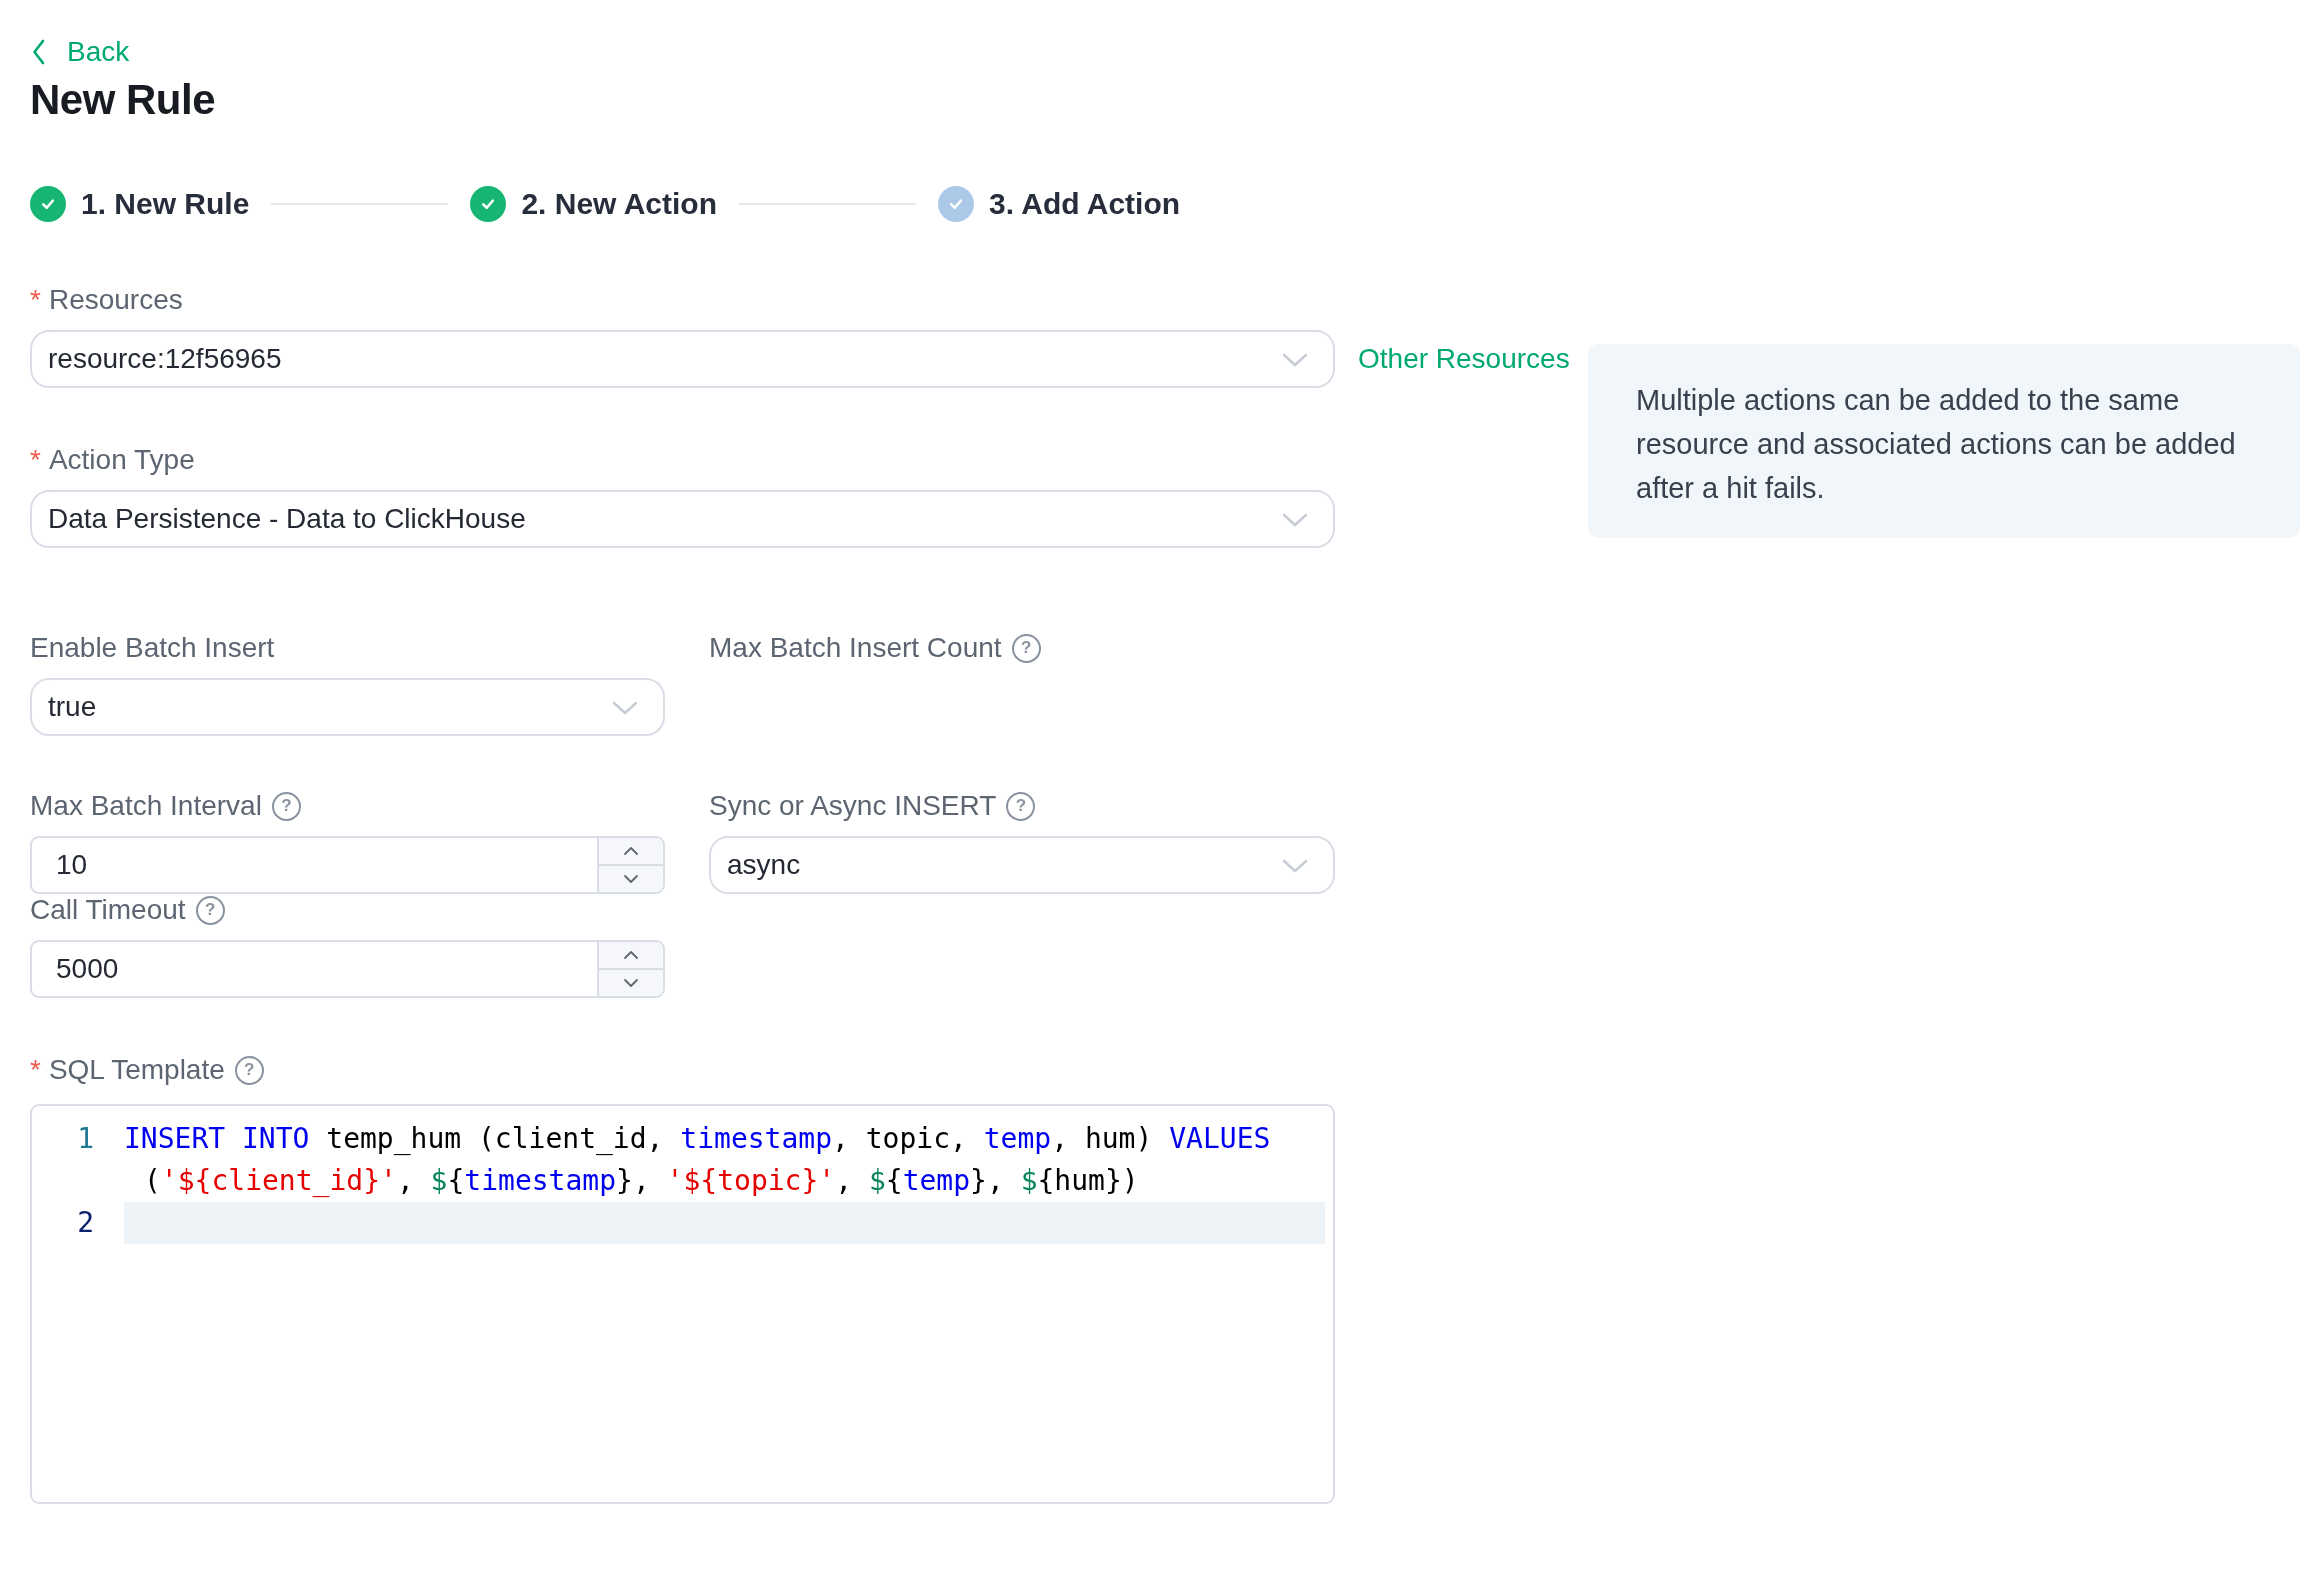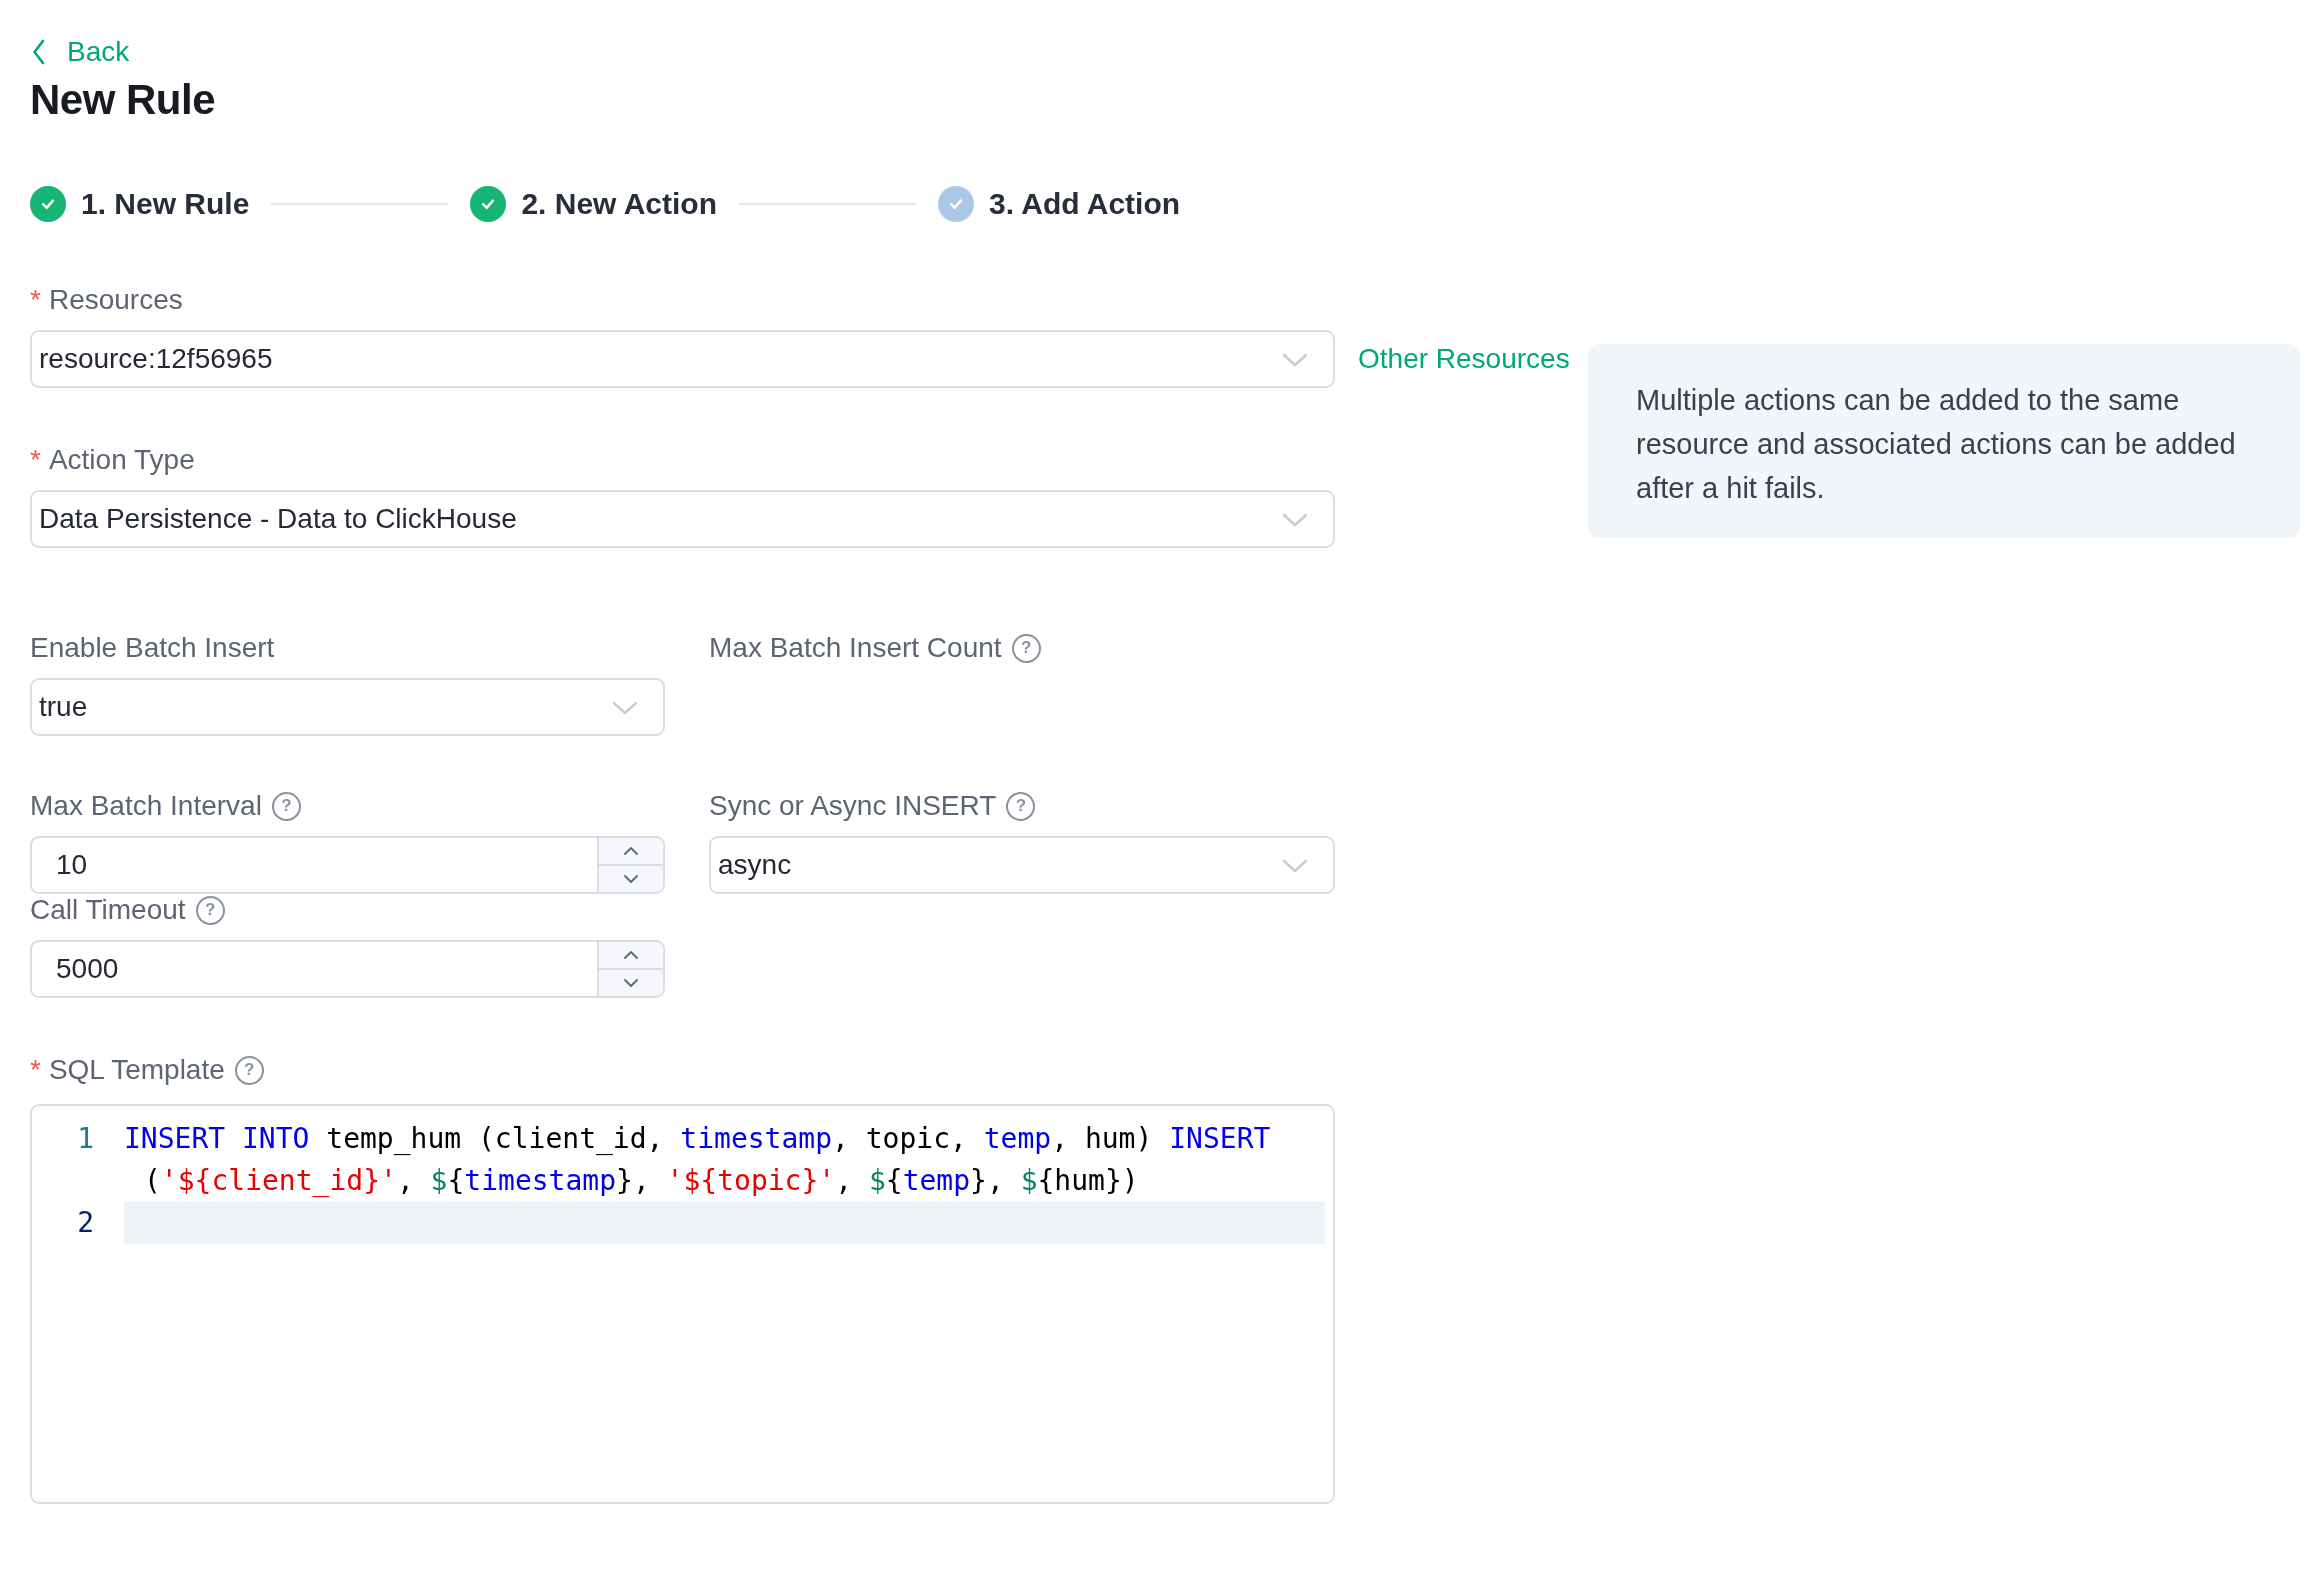--- a/index.html
+++ b/index.html
@@ -22,21 +22,21 @@
   .step-label{margin-left:15px;font-size:30px;color:#272d3a;font-weight:bold;}
   .step-line{width:177px;height:2px;background:var(--step_line);margin:0 22px;}
 
   
   .form{position:absolute;left:30px;top:284px;width:1305px;}
   .label-row{display:flex;align-items:center;height:32px;font-size:28px;color:var(--label);}
   .asterisk{color:var(--asterisk);margin-right:8px;font-size:28px;}
   .help{width:25px;height:25px;border:2px solid var(--help);border-radius:50%;display:inline-flex;align-items:center;justify-content:center;font-size:17px;font-weight:700;color:var(--help);margin-left:10px;flex:0 0 auto;cursor:pointer;}
 
   .control{margin-top:14px;height:58px;border:2px solid var(--border);border-radius:9px;box-sizing:border-box;background:#fff;}
-  .select{position:relative;display:flex;align-items:center;padding-left:7px;font-size:28px;color:#242933;cursor:pointer;}
+  .select{position:relative;display:flex;align-items:center;padding-left:16px;font-size:28px;color:#242933;cursor:pointer;border-radius:19px;}
   .select .chev{position:absolute;right:24px;top:50%;transform:translateY(-50%);}
 
   .num{display:flex;overflow:hidden;}
   .num-val{flex:1;display:flex;align-items:center;padding-left:24px;font-size:28px;color:#242933;}
   .stepper{width:64px;border-left:2px solid var(--border);display:flex;flex-direction:column;flex:0 0 auto;}
   .stp{flex:1;background:var(--stepper_bg);display:flex;align-items:center;justify-content:center;cursor:pointer;}
   .stp.up{border-bottom:2px solid var(--border);}
 
   .row2{display:flex;gap:44px;}
   .col-a{width:635px;flex:0 0 auto;}
@@ -222,21 +222,21 @@
 
     <div class="label-row mt-sql">
       <span class="asterisk">*</span>
       <span>SQL Template</span>
       <span class="help">?</span>
     </div>
     <div class="editor">
       <div>
           <div class="code-row">
             <div class="gutter">1</div>
-            <div class="code-content"><span class="tk-kw">INSERT INTO </span><span class="tk-plain">temp_hum (client_id, </span><span class="tk-kw">timestamp</span><span class="tk-plain">, topic, </span><span class="tk-kw">temp</span><span class="tk-plain">, hum) </span><span class="tk-kw">INSERT</span></div>
+            <div class="code-content"><span class="tk-kw">INSERT INTO </span><span class="tk-plain">temp_hum (client_id, </span><span class="tk-kw">timestamp</span><span class="tk-plain">, topic, </span><span class="tk-kw">temp</span><span class="tk-plain">, hum) </span><span class="tk-kw">VALUES</span></div>
           </div>
           <div class="code-row">
             <div class="gutter"></div>
             <div class="code-content" style="padding-left: 20px;"><span class="tk-plain">(</span><span class="tk-str">'${client_id}'</span><span class="tk-plain">, </span><span class="tk-dollar">$</span><span class="tk-plain">{</span><span class="tk-kw">timestamp</span><span class="tk-plain">}, </span><span class="tk-str">'${topic}'</span><span class="tk-plain">, </span><span class="tk-dollar">$</span><span class="tk-plain">{</span><span class="tk-kw">temp</span><span class="tk-plain">}, </span><span class="tk-dollar">$</span><span class="tk-plain">{hum})</span></div>
           </div>
           <div class="code-row active">
             <div class="gutter active-ln">2</div>
             <div class="code-content"></div>
           </div>
         </div>

